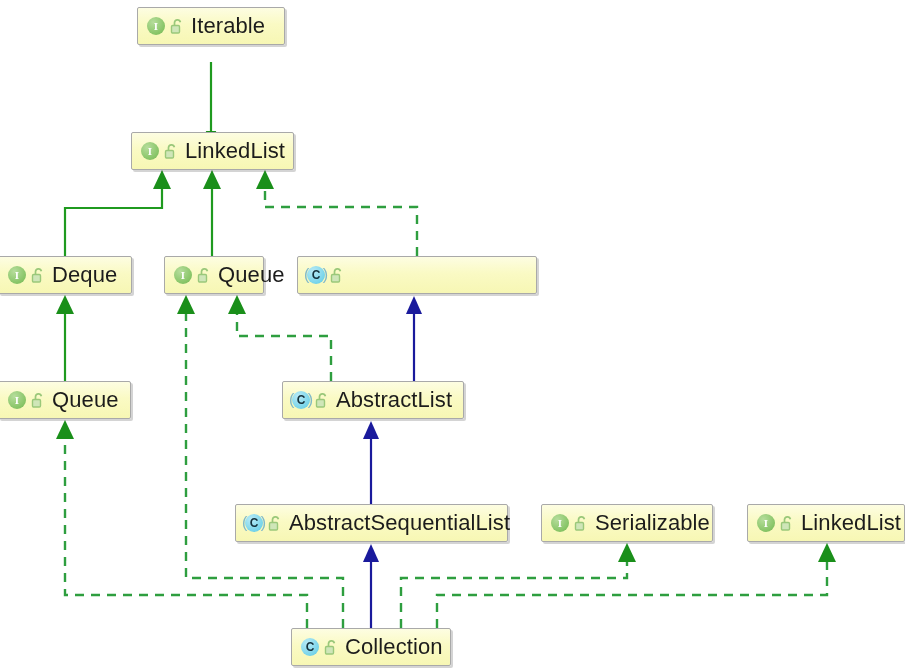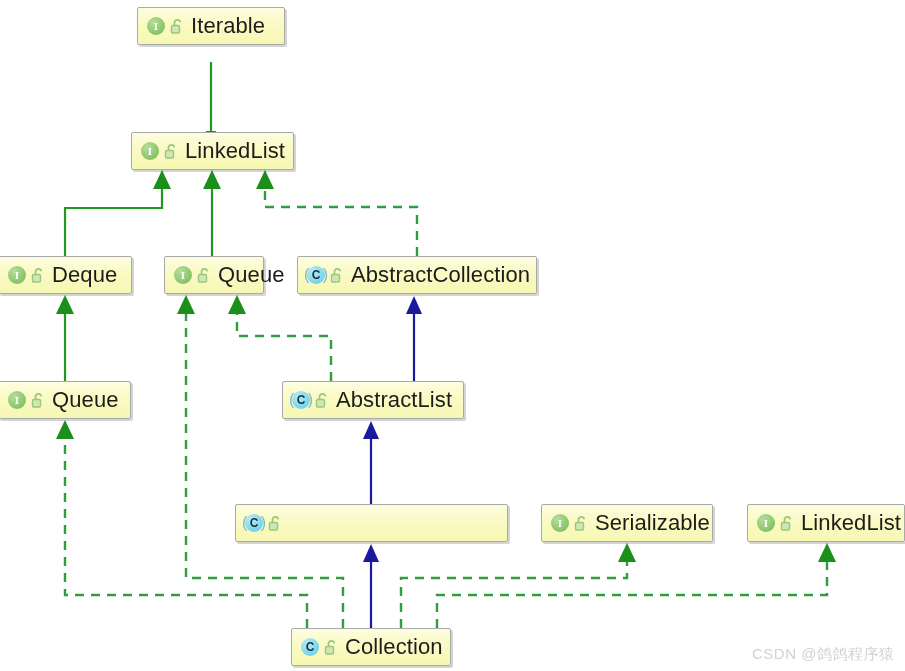--- a/index.html
+++ b/index.html
@@ -254,21 +254,20 @@
       <span class="abstract-paren left">(</span>
       <span class="disc">C</span>
       <span class="abstract-paren right">)</span>
     </span>
     <span class="lock-icon">
       <svg width="15" height="17" viewBox="0 0 15 17">
         <path d="M4.5,7.5 L4.5,4.6 A3,3 0 0 1 10.4,4.2" fill="none" stroke="#9ac87a" stroke-width="1.7"></path>
         <rect x="1.5" y="7.5" width="8" height="7.5" rx="1.2" fill="#cfe6b8" stroke="#9ac87a" stroke-width="1.4"></rect>
       </svg>
     </span>
-    <span class="node-label">AbstractCollection</span>
   </div>
 
   <div class="node kind-interface" style="left:-2px; top:381px; width:133px;">
     <span class="kind-icon">
       <span class="disc">I</span>
     </span>
     <span class="lock-icon">
       <svg width="15" height="17" viewBox="0 0 15 17">
         <path d="M4.5,7.5 L4.5,4.6 A3,3 0 0 1 10.4,4.2" fill="none" stroke="#9ac87a" stroke-width="1.7"></path>
         <rect x="1.5" y="7.5" width="8" height="7.5" rx="1.2" fill="#cfe6b8" stroke="#9ac87a" stroke-width="1.4"></rect>
@@ -297,20 +296,21 @@
       <span class="abstract-paren left">(</span>
       <span class="disc">C</span>
       <span class="abstract-paren right">)</span>
     </span>
     <span class="lock-icon">
       <svg width="15" height="17" viewBox="0 0 15 17">
         <path d="M4.5,7.5 L4.5,4.6 A3,3 0 0 1 10.4,4.2" fill="none" stroke="#9ac87a" stroke-width="1.7"></path>
         <rect x="1.5" y="7.5" width="8" height="7.5" rx="1.2" fill="#cfe6b8" stroke="#9ac87a" stroke-width="1.4"></rect>
       </svg>
     </span>
+    <span class="node-label">AbstractSequentialList</span>
   </div>
 
   <div class="node kind-interface" style="left:541px; top:504px; width:172px;">
     <span class="kind-icon">
       <span class="disc">I</span>
     </span>
     <span class="lock-icon">
       <svg width="15" height="17" viewBox="0 0 15 17">
         <path d="M4.5,7.5 L4.5,4.6 A3,3 0 0 1 10.4,4.2" fill="none" stroke="#9ac87a" stroke-width="1.7"></path>
         <rect x="1.5" y="7.5" width="8" height="7.5" rx="1.2" fill="#cfe6b8" stroke="#9ac87a" stroke-width="1.4"></rect>
@@ -338,15 +338,14 @@
     </span>
     <span class="lock-icon">
       <svg width="15" height="17" viewBox="0 0 15 17">
         <path d="M4.5,7.5 L4.5,4.6 A3,3 0 0 1 10.4,4.2" fill="none" stroke="#9ac87a" stroke-width="1.7"></path>
         <rect x="1.5" y="7.5" width="8" height="7.5" rx="1.2" fill="#cfe6b8" stroke="#9ac87a" stroke-width="1.4"></rect>
       </svg>
     </span>
     <span class="node-label">Collection</span>
   </div>
 
-  <div class="watermark" style="left:752px; top:645px;">CSDN @鸽鸽程序猿</div>
 
 </div>
 
 </body></html>

